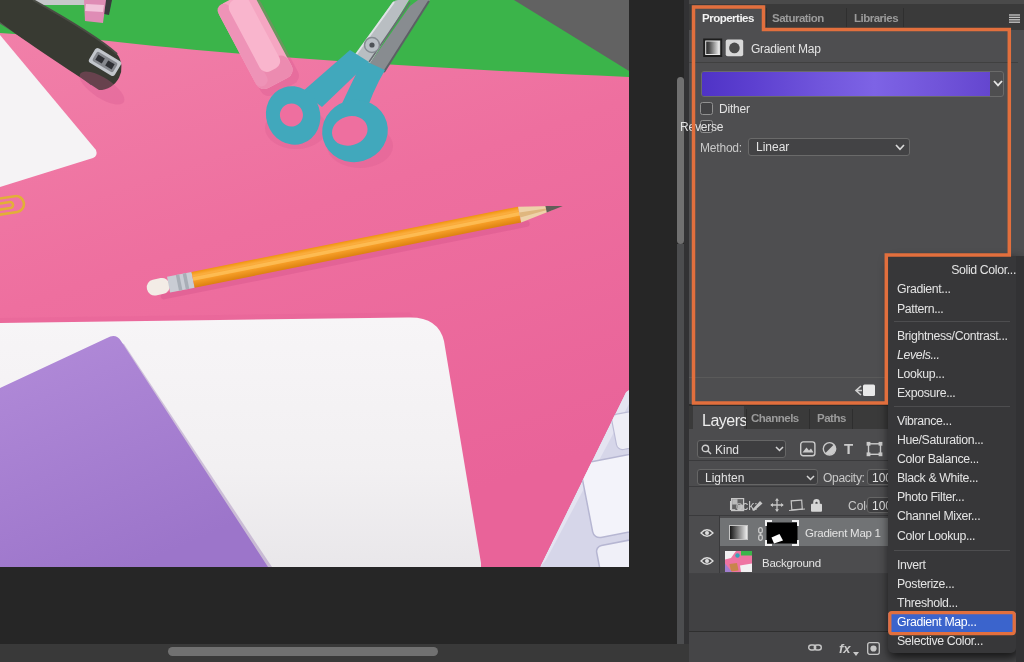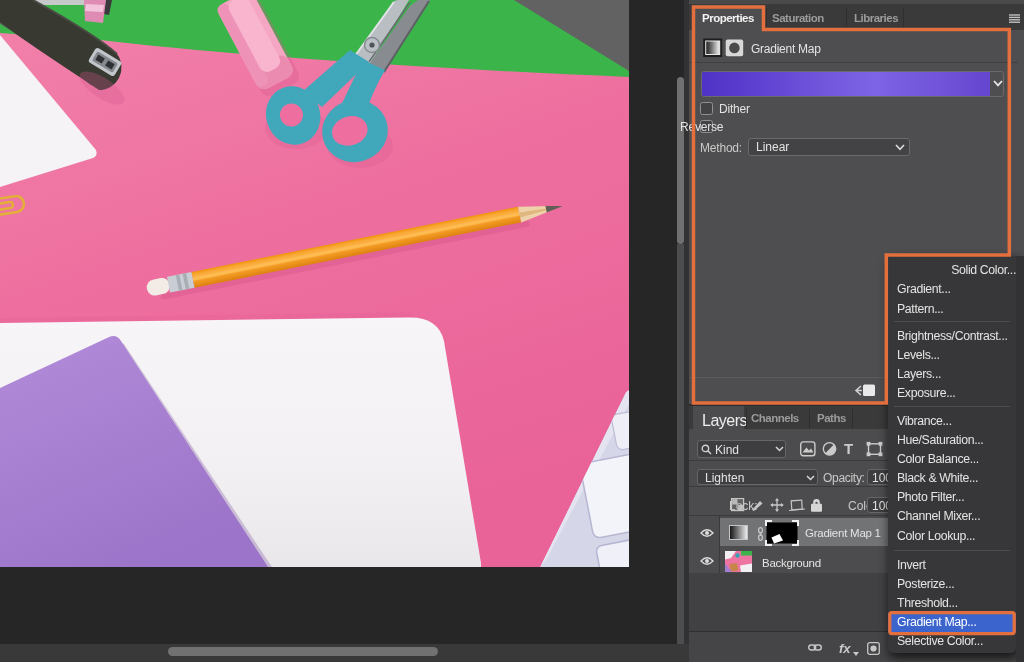--- a/index.html
+++ b/index.html
@@ -345,22 +345,22 @@
     <circle cx="6.5" cy="6.5" r="3.1" fill="#c6c6c6"></circle>
   </svg>
 
   <div class="abs" style="left:888px;top:256px;width:128px;height:397px;background:#373739;border-radius:0 0 5px 5px;box-shadow:0 5px 10px rgba(0,0,0,0.55), 6px 2px 10px rgba(0,0,0,0.3);"></div>
   <div id="menu" class="abs" style="left:888px;top:256px;width:128px;height:397px;font-size:12.3px;color:#e4e4e4;letter-spacing:-0.35px;">
     <div style="position:absolute;left:0;top:5.300000000000011px;height:19px;line-height:19px;padding-left:13px;width:128px;text-align:right;">Solid Color...</div>
     <div style="position:absolute;left:0;top:24.399999999999977px;height:19px;line-height:19px;padding-left:9px;width:128px;">Gradient...</div>
     <div style="position:absolute;left:0;top:43.5px;height:19px;line-height:19px;padding-left:9px;width:128px;">Pattern...</div>
     <div style="position:absolute;left:6px;top:64.5px;width:116px;height:1px;background:#4d4d4f;"></div>
     <div style="position:absolute;left:0;top:70.89999999999998px;height:19px;line-height:19px;padding-left:9px;width:128px;">Brightness/Contrast...</div>
-    <div style="position:absolute;left:0;top:90.0px;height:19px;line-height:19px;padding-left:9px;width:128px;">Levels...</div>
-    <div style="position:absolute;left:0;top:109.10000000000002px;height:19px;line-height:19px;padding-left:9px;width:128px;">Layers...</div>
+    <div style="position:absolute;left:0;top:90.0px;height:19px;line-height:19px;padding-left:9px;width:128px;font-style:italic;">Levels...</div>
+    <div style="position:absolute;left:0;top:109.10000000000002px;height:19px;line-height:19px;padding-left:9px;width:128px;">Lookup...</div>
     <div style="position:absolute;left:0;top:128.2px;height:19px;line-height:19px;padding-left:9px;width:128px;">Exposure...</div>
     <div style="position:absolute;left:6px;top:149.5px;width:116px;height:1px;background:#4d4d4f;"></div>
     <div style="position:absolute;left:0;top:155.89999999999998px;height:19px;line-height:19px;padding-left:9px;width:128px;">Vibrance...</div>
     <div style="position:absolute;left:0;top:175.0px;height:19px;line-height:19px;padding-left:9px;width:128px;">Hue/Saturation...</div>
     <div style="position:absolute;left:0;top:194.10000000000002px;height:19px;line-height:19px;padding-left:9px;width:128px;">Color Balance...</div>
     <div style="position:absolute;left:0;top:213.2px;height:19px;line-height:19px;padding-left:9px;width:128px;">Black &amp; White...</div>
     <div style="position:absolute;left:0;top:232.3px;height:19px;line-height:19px;padding-left:9px;width:128px;">Photo Filter...</div>
     <div style="position:absolute;left:0;top:251.39999999999998px;height:19px;line-height:19px;padding-left:9px;width:128px;">Channel Mixer...</div>
     <div style="position:absolute;left:0;top:270.5px;height:19px;line-height:19px;padding-left:9px;width:128px;">Color Lookup...</div>
     <div style="position:absolute;left:6px;top:293.5px;width:116px;height:1px;background:#4d4d4f;"></div>

